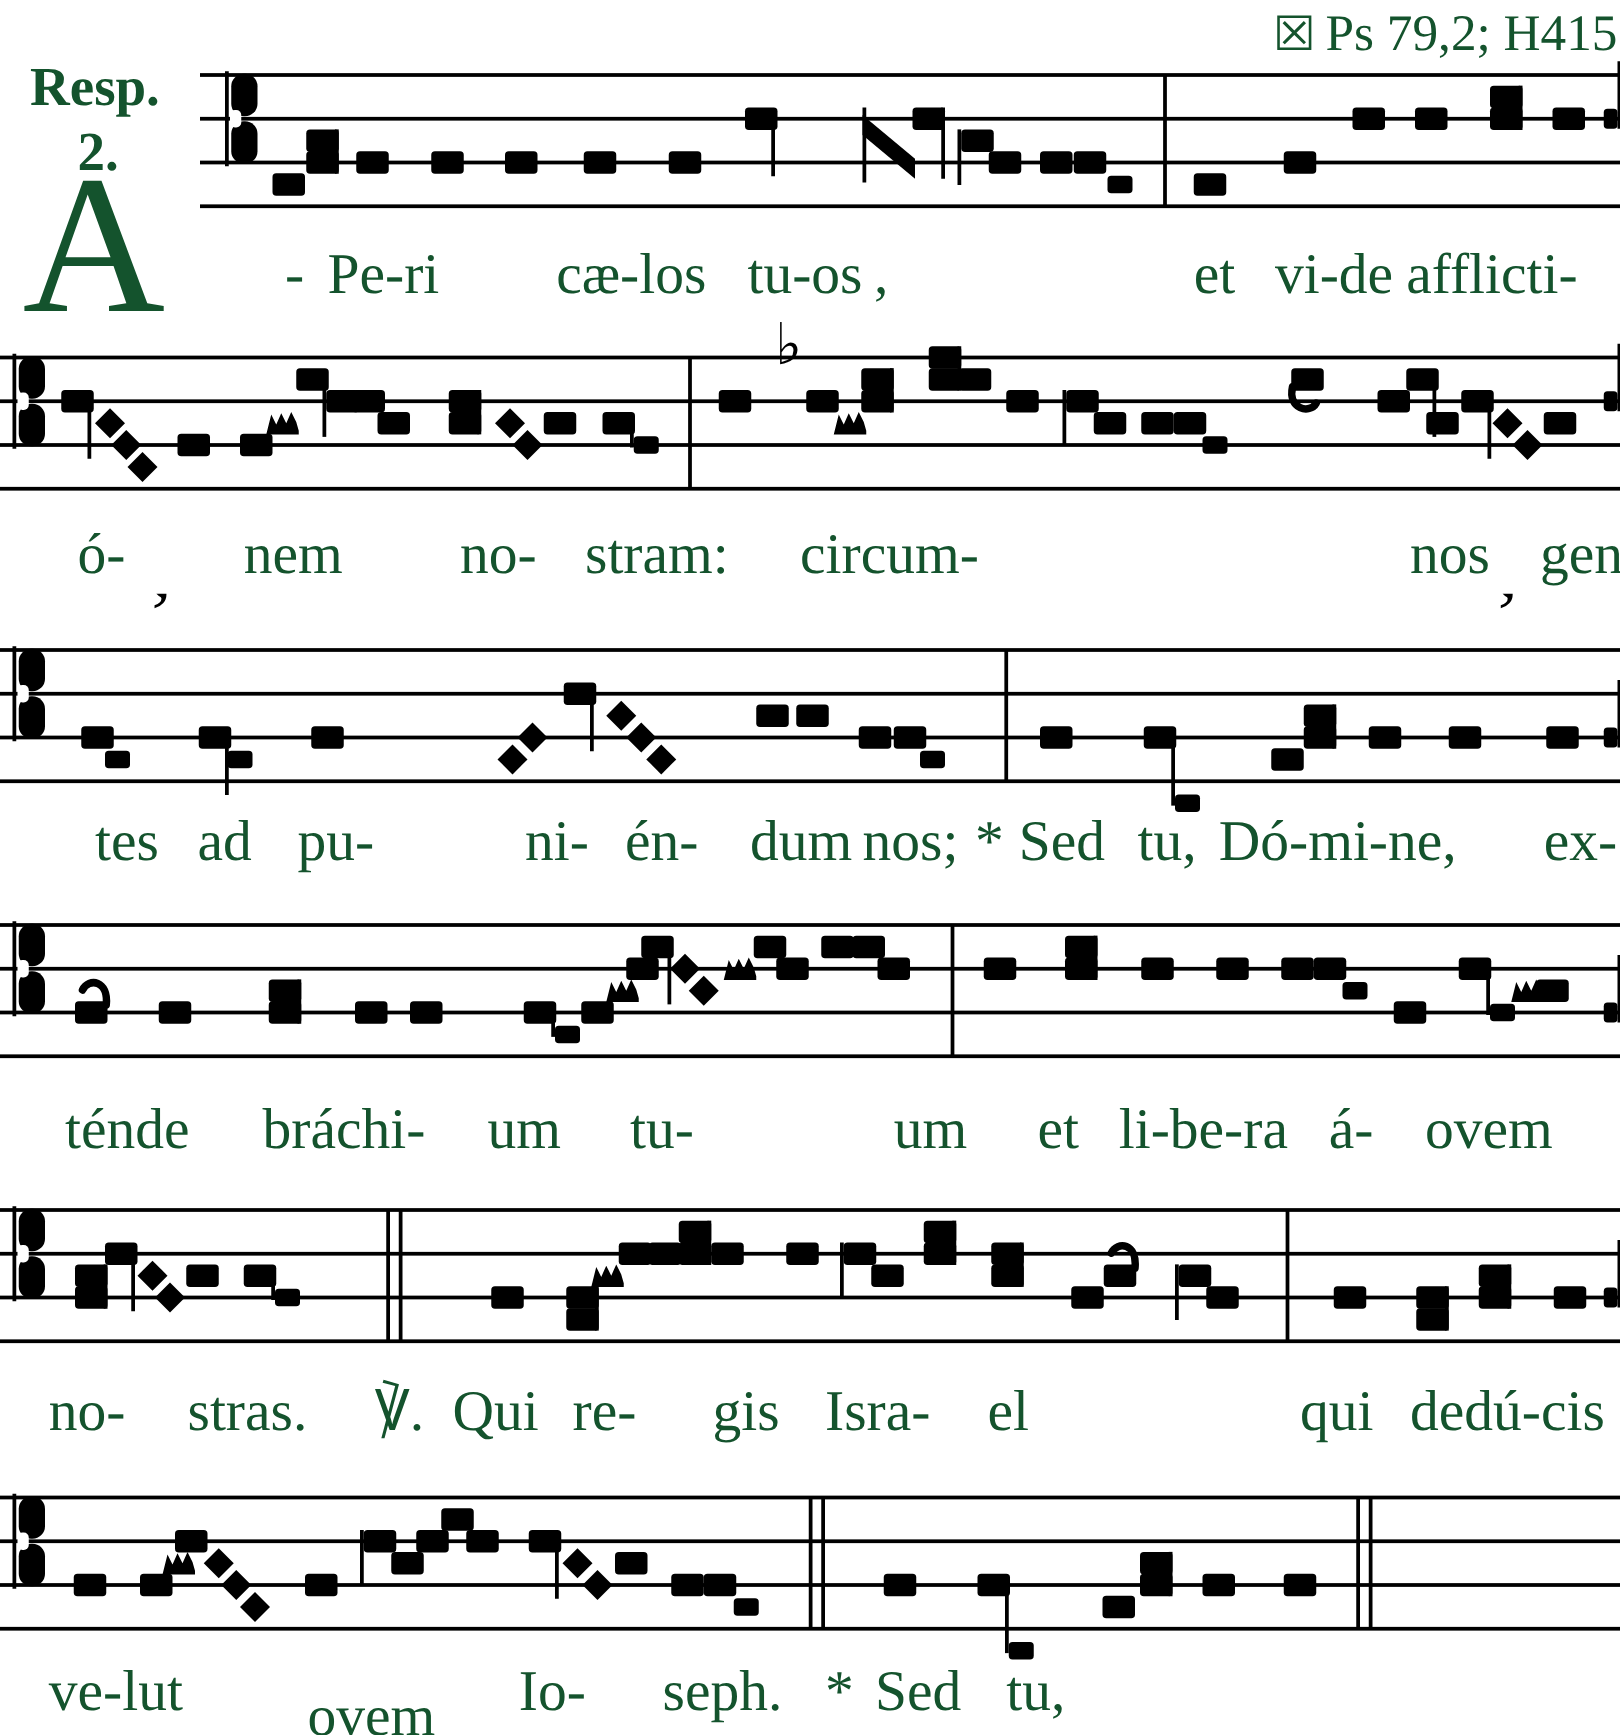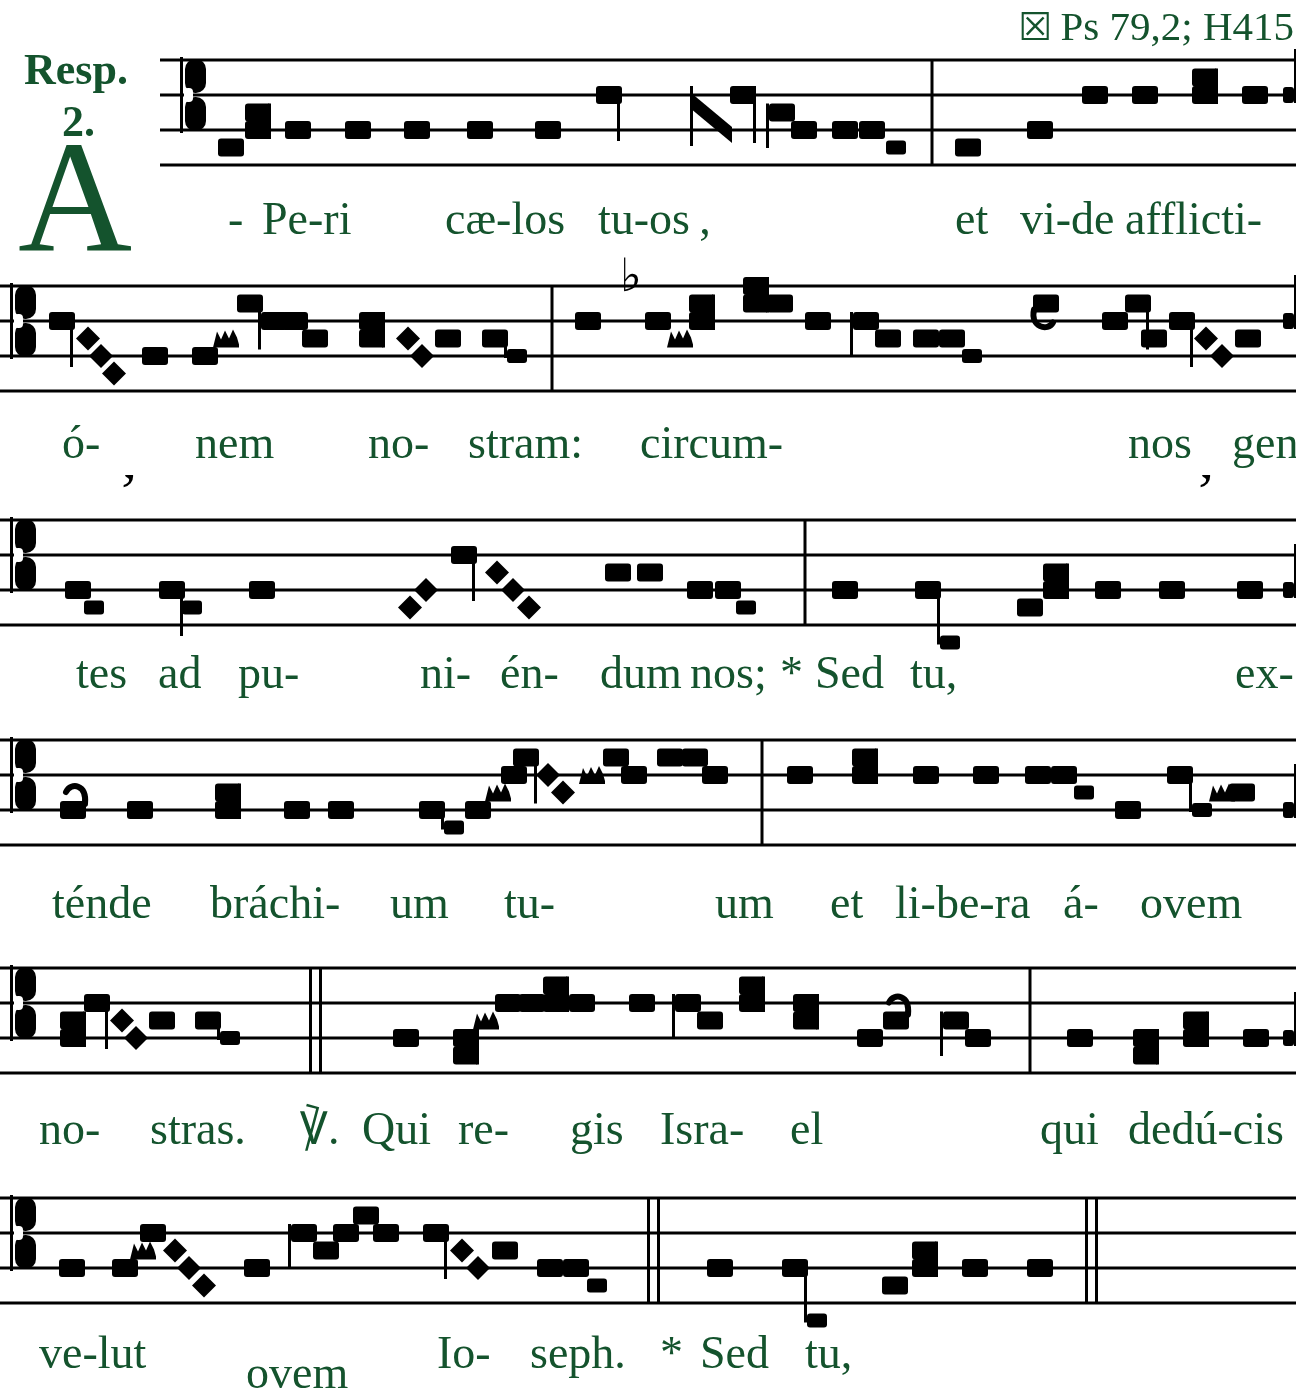--- a/index.html
+++ b/index.html
@@ -374,20 +374,21 @@
         <span class="lyric-word" style="left: 52px; top: 175px; margin-left: 24px;">tes</span>
         <span class="lyric-word" style="left: 158px; top: 175px;">ad</span>
         <span class="lyric-word" style="left: 238px; top: 175px;">pu-</span>
         <span class="lyric-word" style="left: 420px; top: 175px;">ni-</span>
         <span class="lyric-word" style="left: 500px; top: 175px;">én-</span>
         <span class="lyric-word" style="left: 600px; top: 175px;">dum</span>
         <span class="lyric-word" style="left: 690px; top: 175px;">nos;</span>
         <span class="lyric-word" style="left: 780px; top: 175px;">*</span>
         <span class="lyric-word" style="left: 815px; top: 175px;">Sed</span>
         <span class="lyric-word" style="left: 910px; top: 175px;">tu,</span>
+        <span class="lyric-word" style="left: 975px; top: 175px;">Dó-mi-ne,</span>
         <span class="lyric-word" style="left: 1235px; top: 175px;">ex-</span>
       </div>
       <div class="system" style="top: 695px;">
         <svg width="1296" height="215" viewBox="0 0 1296 215">
           <rect x="0" y="43.5" width="1296" height="3" fill="#000000"></rect>
           <rect x="0" y="78.5" width="1296" height="3" fill="#000000"></rect>
           <rect x="0" y="113.5" width="1296" height="3" fill="#000000"></rect>
           <rect x="0" y="148.5" width="1296" height="3" fill="#000000"></rect>
           <g>
             <rect x="10" y="42" width="3" height="76" rx="0" fill="#000000"></rect>
@@ -737,20 +738,20 @@
           <g>
             <rect x="1027" y="106" width="26" height="18" rx="3" fill="#000000"></rect>
           </g>
           <g>
             <rect x="1085" y="45" width="3" height="105" rx="0" fill="#000000"></rect>
             <rect x="1095" y="45" width="3" height="105" rx="0" fill="#000000"></rect>
           </g>
         </svg>
         <span class="lyric-word" style="left: 39px; top: 177px;">ve-lut</span>
         <span class="lyric-word" style="left: 246px; top: 177px; margin-top: 20px;">ovem</span>
-        <span class="lyric-word" style="left: 437px; top: 177px;">Io-</span>
+        <span class="lyric-word" style="left: 415px; top: 177px;">Io-</span>
         <span class="lyric-word" style="left: 530px; top: 177px;">seph.</span>
         <span class="lyric-word" style="left: 660px; top: 177px;">*</span>
         <span class="lyric-word" style="left: 700px; top: 177px;">Sed</span>
         <span class="lyric-word" style="left: 805px; top: 177px;">tu,</span>
       </div>
     </div>
 </div>
 
 </body></html>

